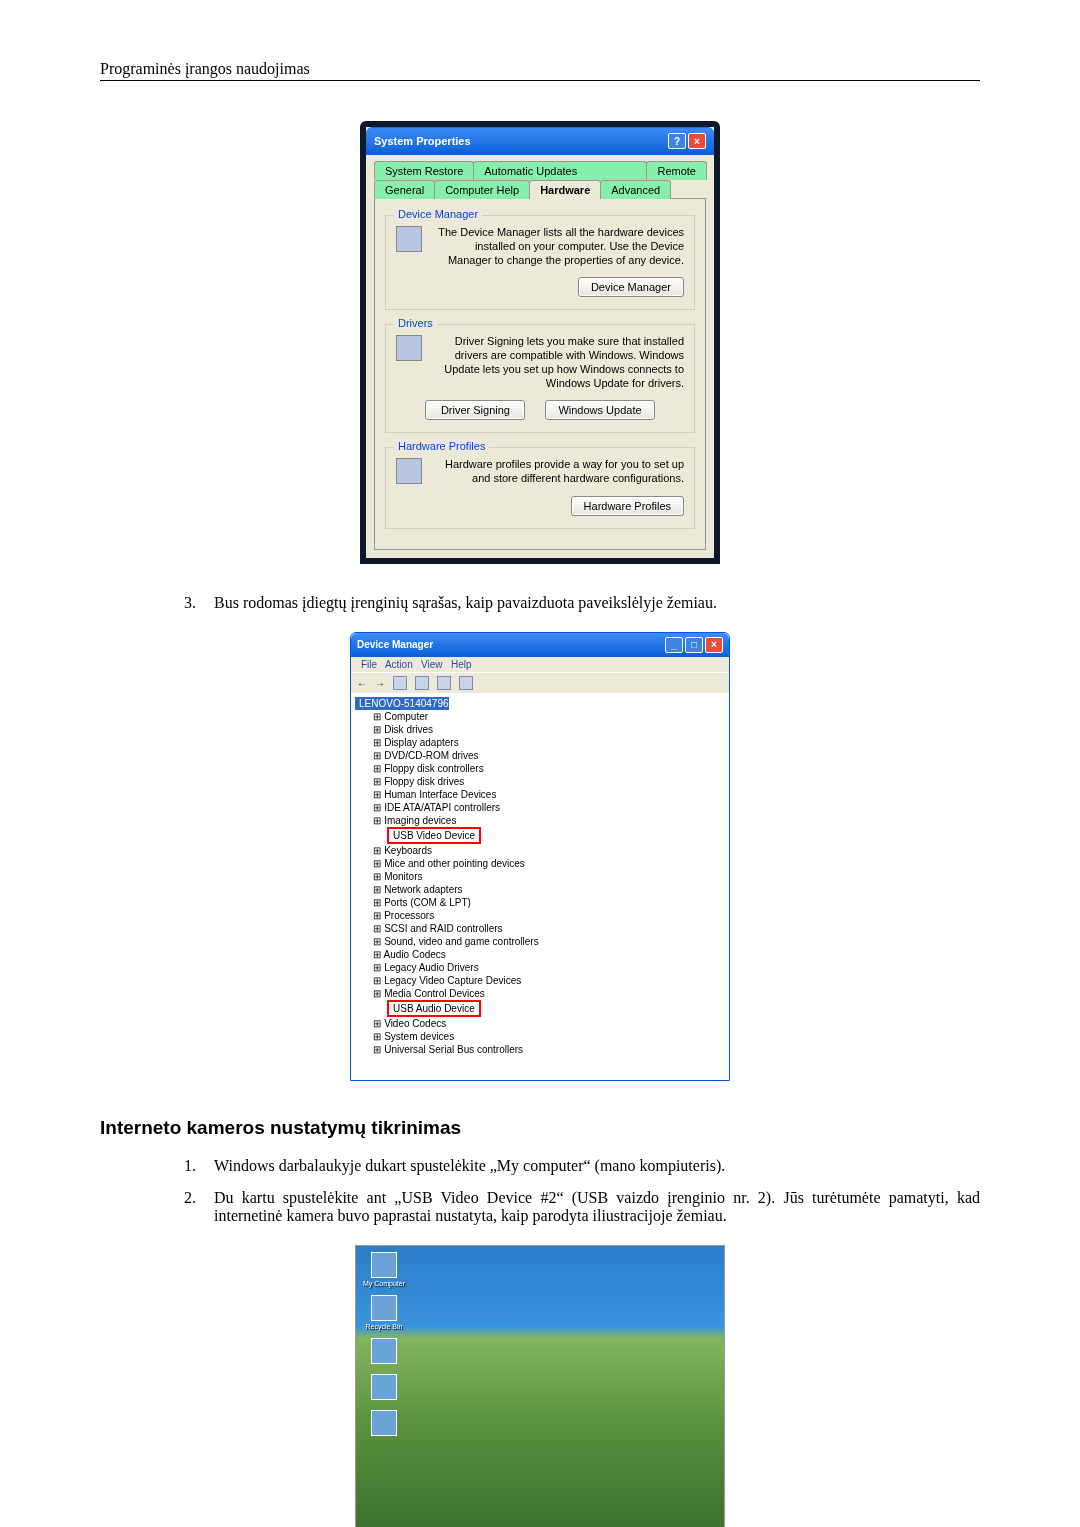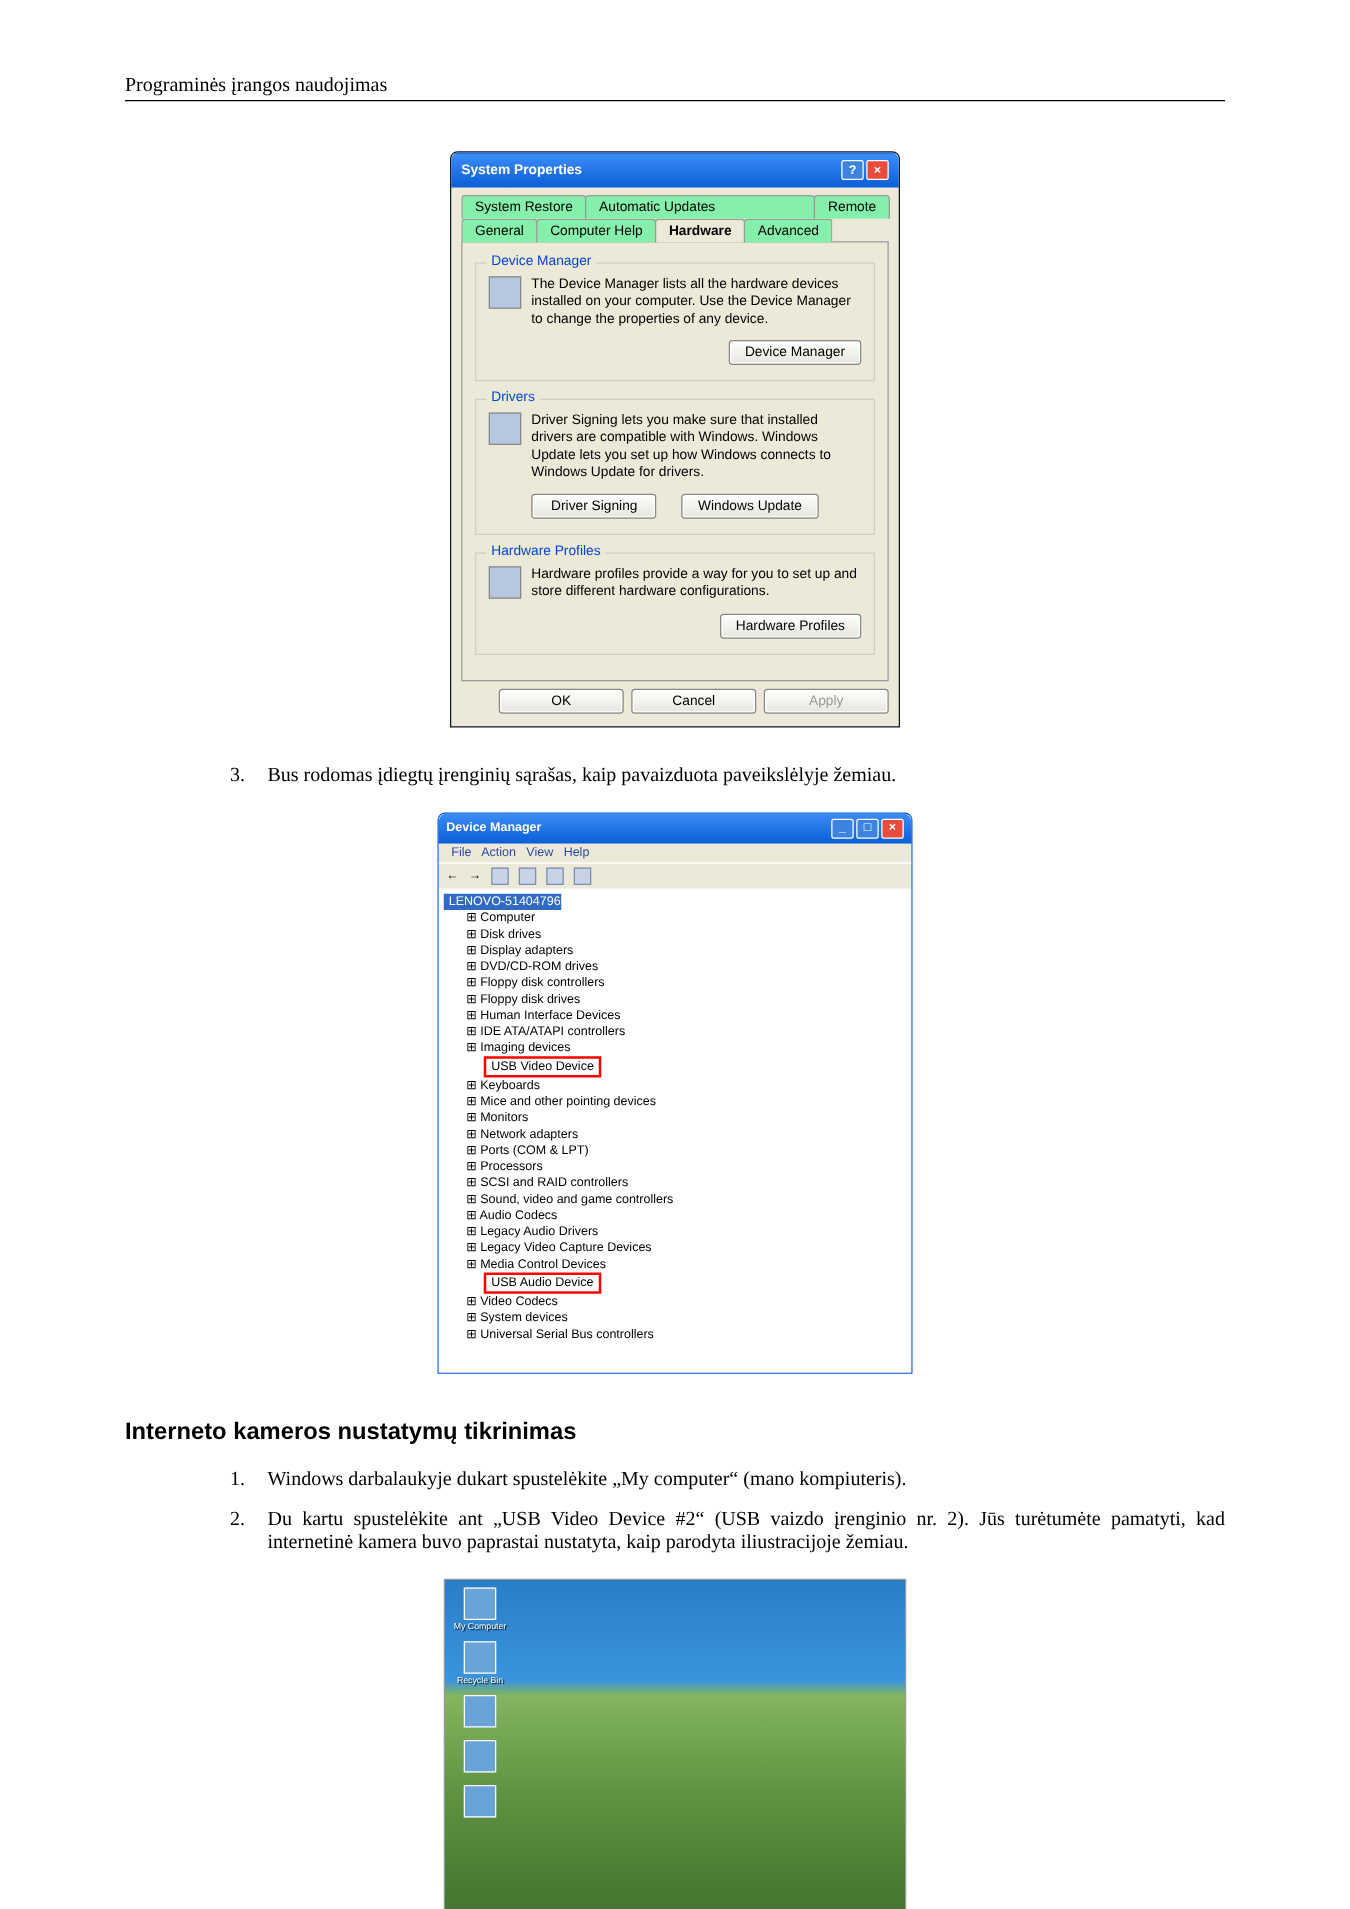--- a/index.html
+++ b/index.html
@@ -19,21 +19,21 @@
       margin-bottom: 40px;
     }
     .figure-container {
       display: flex;
       justify-content: center;
       margin: 20px 0 30px 0;
     }
     .sys-props-window {
       width: 360px;
       background: #ece9d8;
-      border: 1px solid #0f172a;
+      border: 6px solid #0f172a;
       border-radius: 6px 6px 0 0;
       font-family: Tahoma, sans-serif;
       font-size: 11px;
     }
     .sys-props-title {
       background: linear-gradient(#3a6ea5, #1c4ba0);
       background: linear-gradient(to bottom, #0a5ed7 0%, #3b8cf7 6%, #0a5ed7 100%);
       color: #fff;
       font-weight: bold;
       padding: 6px 8px;
@@ -89,21 +89,21 @@
       padding: 0 4px;
       color: #0046d5;
       font-size: 11px;
     }
     .fs-row { display: flex; gap: 8px; margin-bottom: 10px; }
     .fs-icon {
       width: 26px; height: 26px; flex: none;
       background: #b7c7e0;
       border: 1px solid #888;
     }
-    .fs-text { font-size: 11px; line-height: 1.25; }
+    .fs-text { font-size: 11px; line-height: 1.25; text-align: right; }
     .xp-btn {
       border: 1px solid #888;
       background: linear-gradient(#fefefe, #e6e6de);
       padding: 3px 12px;
       font-size: 11px;
       border-radius: 3px;
       min-width: 100px;
       box-shadow: 0 0 0 1px #fff inset;
     }
     .btn-row { display: flex; justify-content: flex-end; gap: 8px; }
@@ -259,25 +259,20 @@
           <div class="fieldset-legend">Hardware Profiles</div>
           <div class="fs-row">
             <div class="fs-icon"></div>
             <div class="fs-text">Hardware profiles provide a way for you to set up and store different hardware configurations.</div>
           </div>
           <div class="btn-row">
             <button class="xp-btn">Hardware Profiles</button>
           </div>
         </div>
 
-      </div>
-      <div class="dialog-btns">
-        <button class="xp-btn">OK</button>
-        <button class="xp-btn">Cancel</button>
-        <button class="xp-btn disabled">Apply</button>
       </div>
     </div>
   </div>
 </div>
 
 <div class="indent-list">
   <div class="list-item">
     <div class="num">3.</div>
     <div class="txt">Bus rodomas įdiegtų įrenginių sąrašas, kaip pavaizduota paveikslėlyje žemiau.</div>
   </div>

